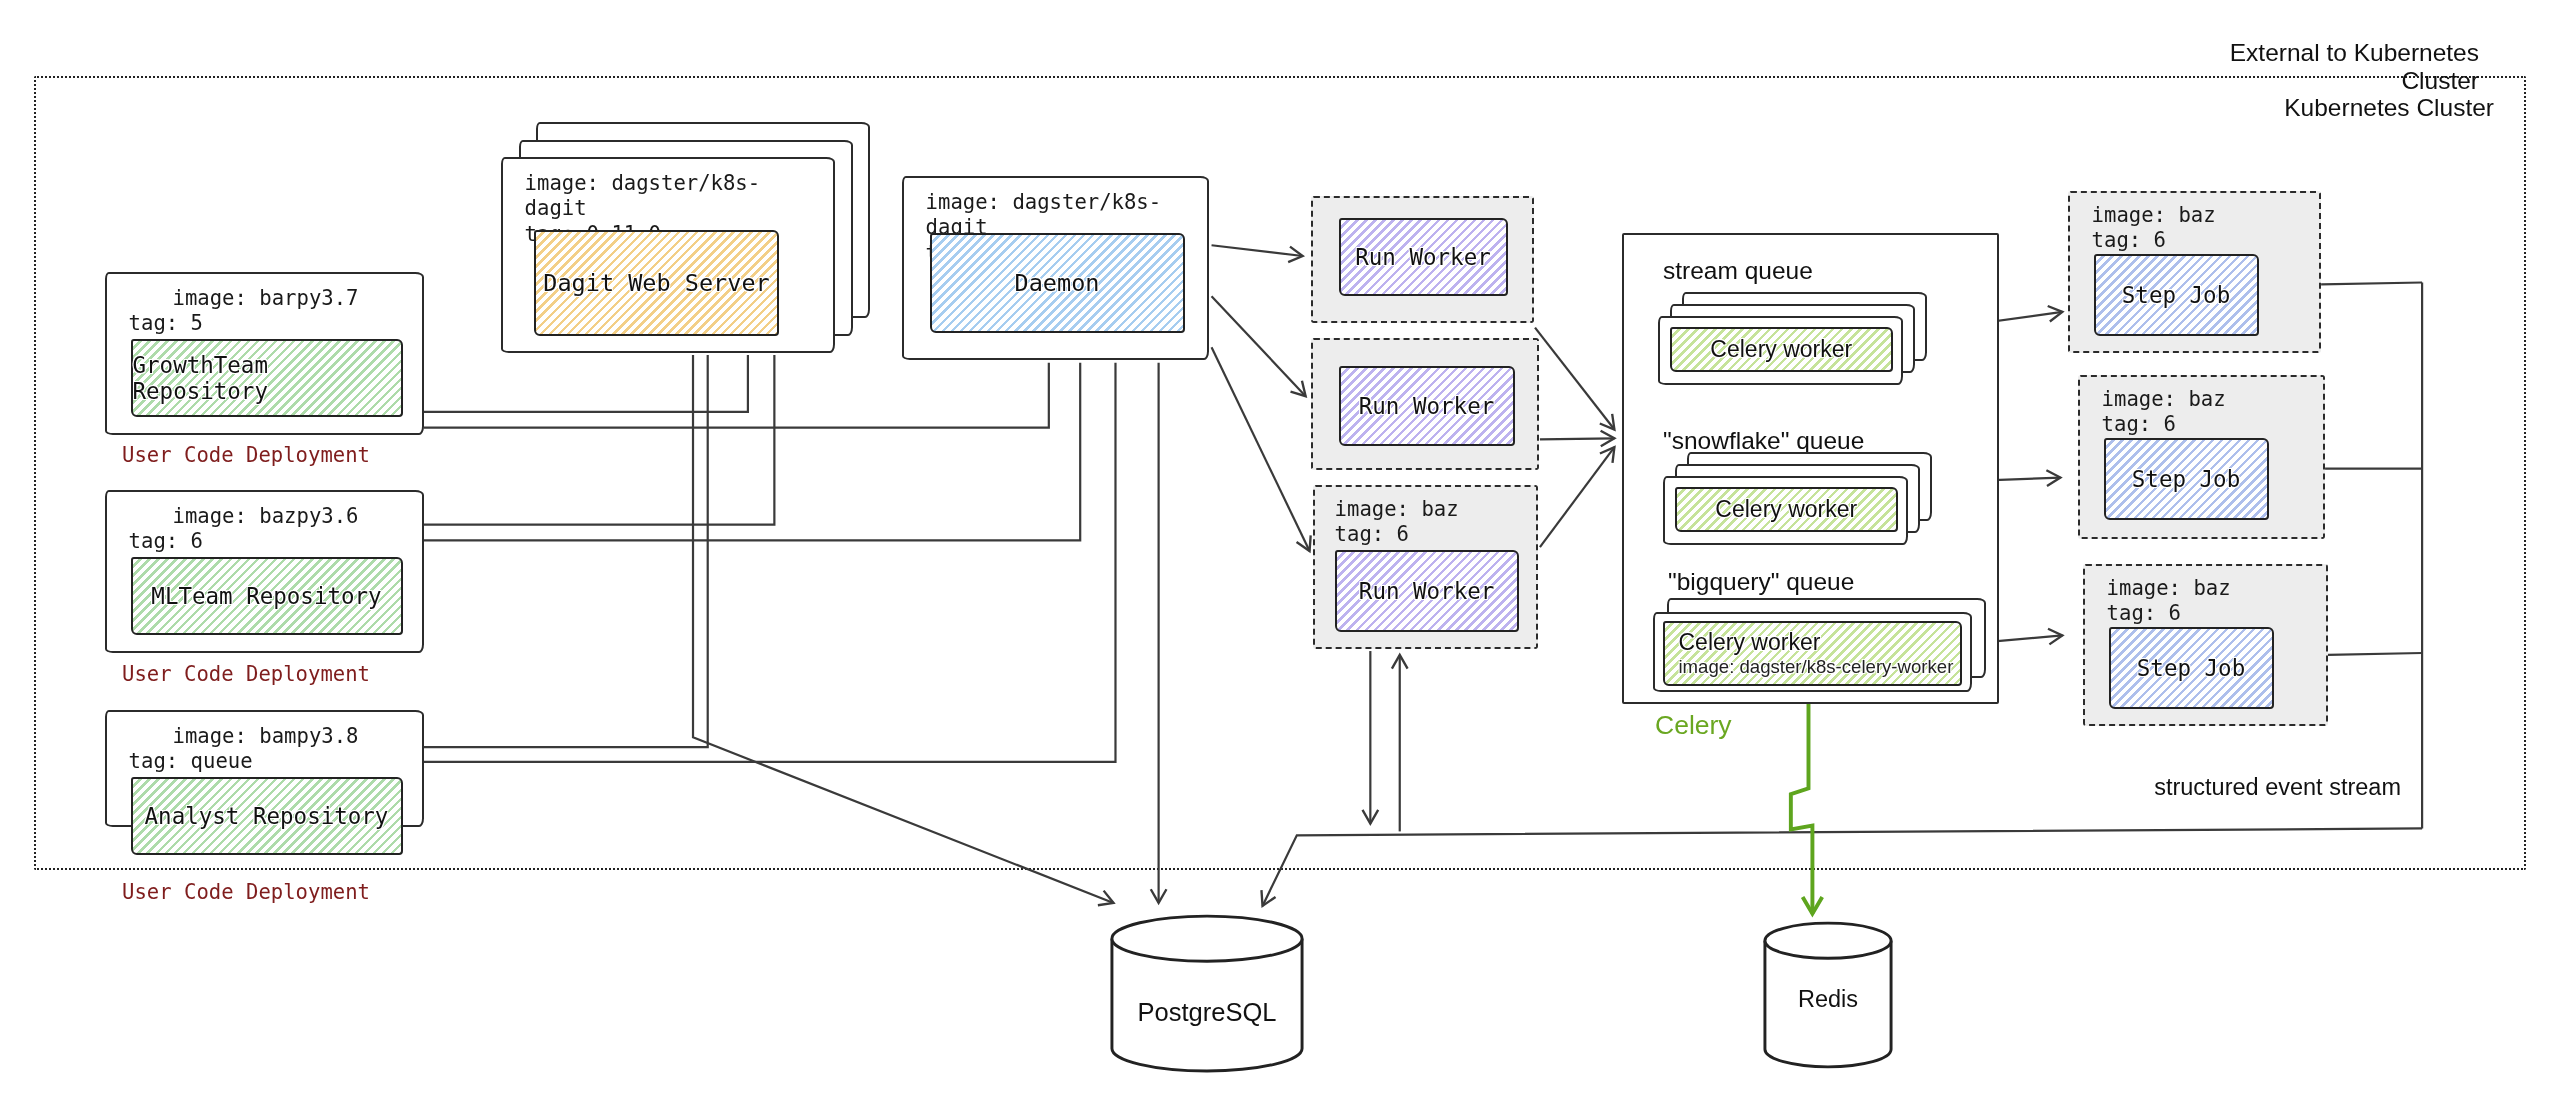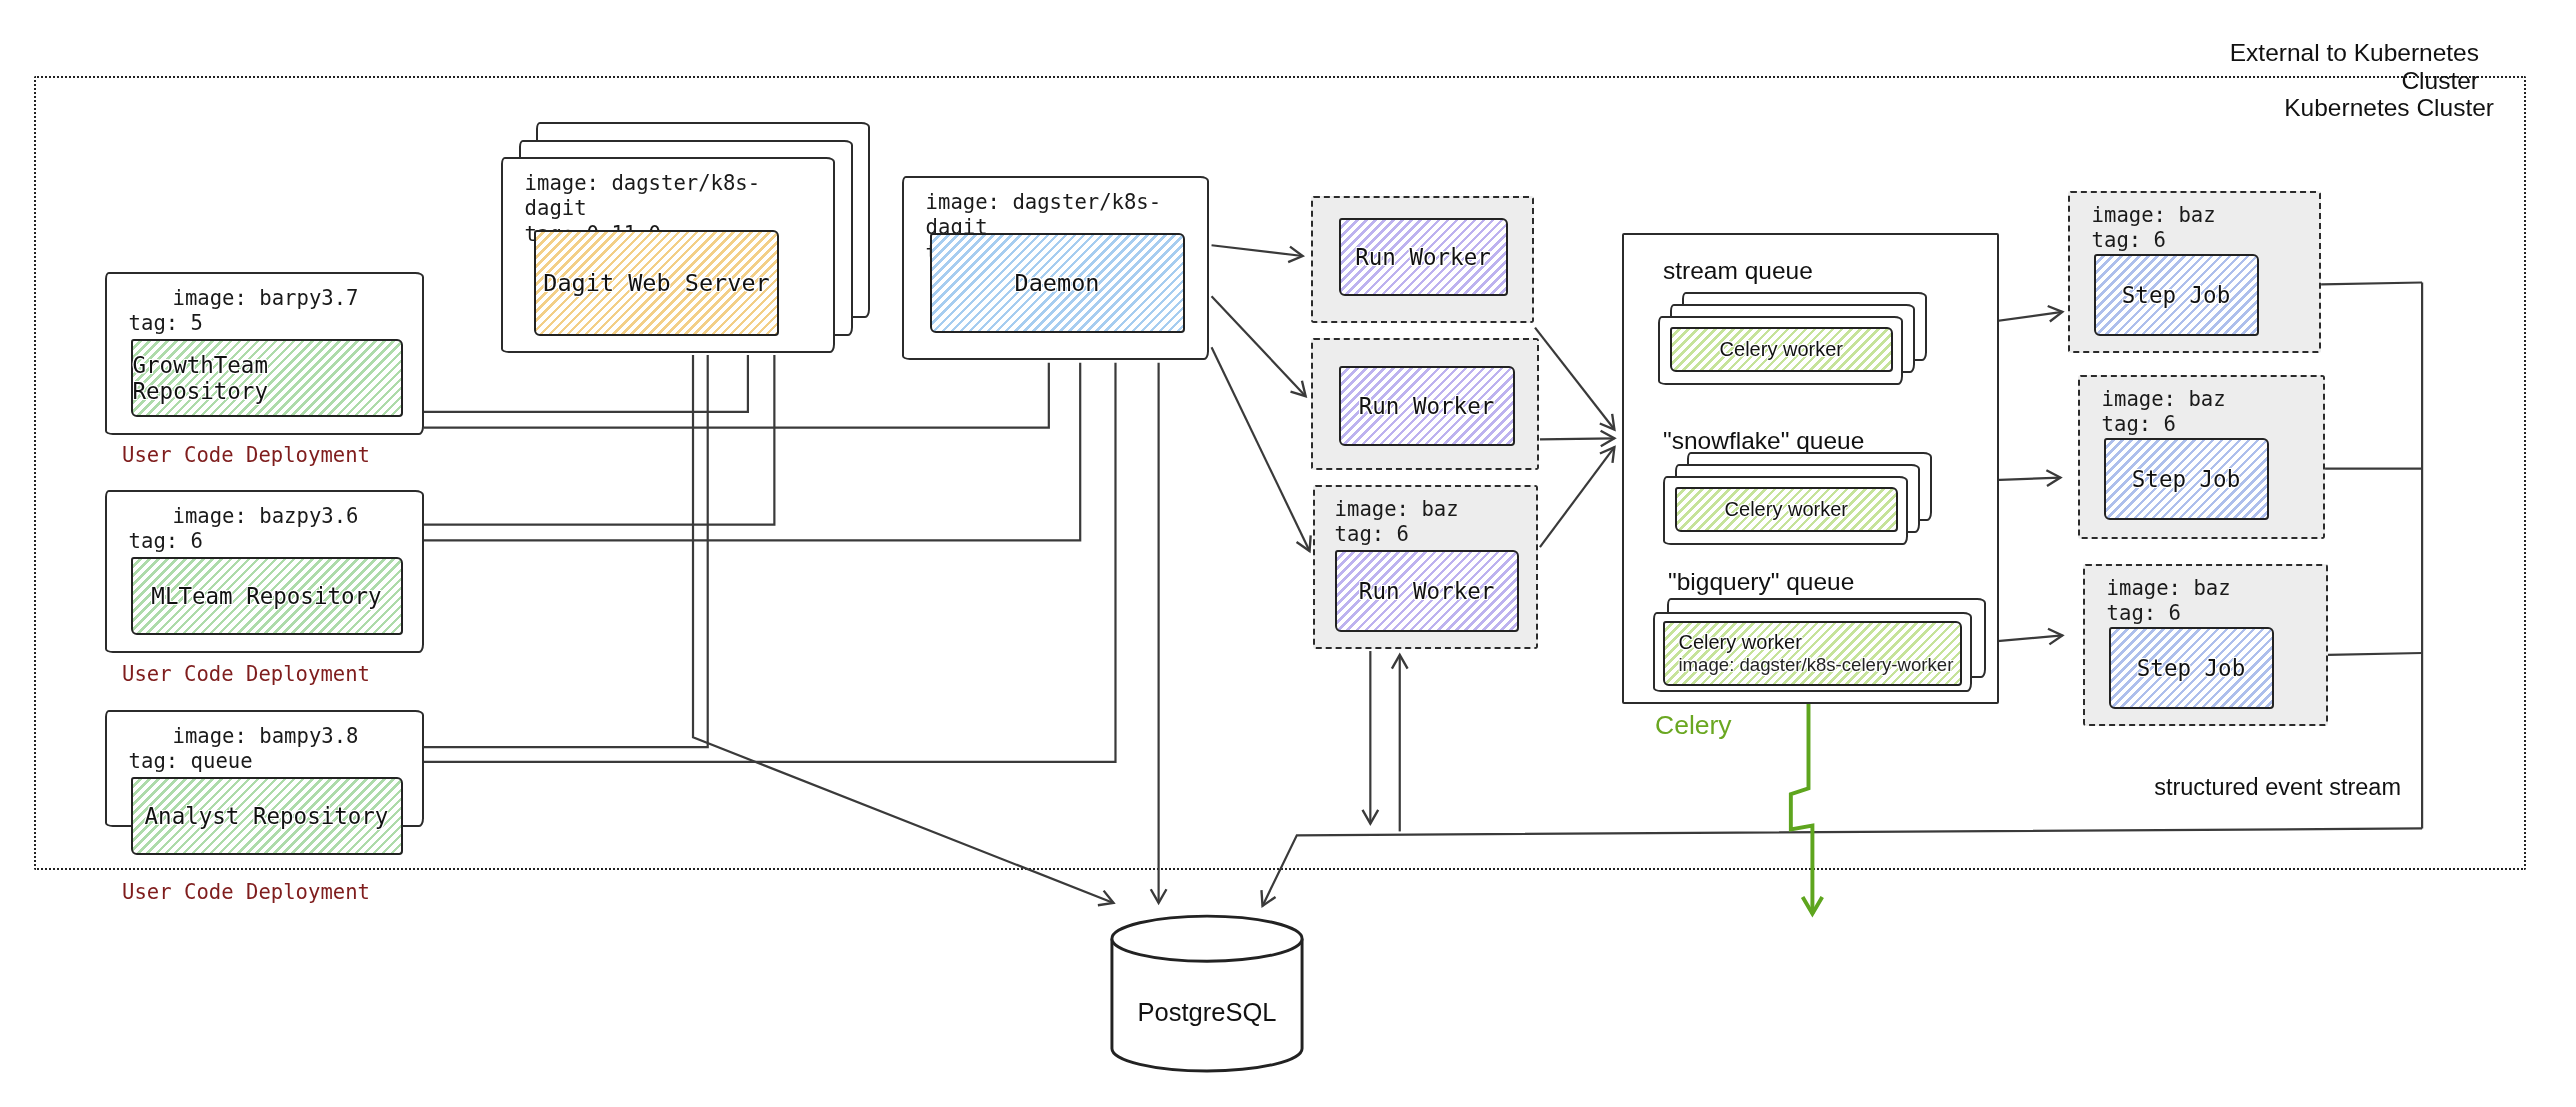--- a/index.html
+++ b/index.html
@@ -37,21 +37,21 @@
   .hatch-steel  { background:repeating-linear-gradient(135deg,#ffffff 0 3.9px,#aebfec 3.9px 6.4px); }
 
   .hdr { display:flex; justify-content:center; padding:11.8px 19.6px 0 21.6px;
          font-family:"DejaVu Sans Mono", monospace; font-size:20.6px; line-height:25.5px; }
   .tagline { padding:0 21.6px; font-family:"DejaVu Sans Mono", monospace; font-size:20.6px; line-height:25.5px; }
 
   .ucd-caption { position:absolute; font-family:"DejaVu Sans Mono", monospace; font-size:20.6px;
                  color:#7f1d1d;margin-left:14px; }
 
   .queue-title { position:absolute; font-size:24.5px; color:#111; }
-  .worker-label { font-size:20px; color:#111;
+  .worker-label { font-size:23px; color:#111;
                   text-shadow:1px 1px 0 #fff,-1px -1px 0 #fff,1px -1px 0 #fff,-1px 1px 0 #fff; }
   .worker-sub { font-size:18.6px; color:#222;
                 text-shadow:1px 1px 0 #fff,-1px -1px 0 #fff,1px -1px 0 #fff,-1px 1px 0 #fff; }
 
   .celery-caption { position:absolute; font-size:26.5px; color:#6aa721;margin-left:28px; }
   .event-label { position:absolute; font-size:23.5px; color:#111; text-align:right; }
 
   .cyl-label { position:absolute; width:100%; text-align:center; font-size:25.5px; color:#111; }
 
   svg.connectors { position:absolute; left:0; top:0; width:2576px; height:1108px;
@@ -222,15 +222,22 @@
   <div class="event-label" style="left:2107px;top:774px;width:294px">structured event stream</div>
 
   <div class="abs" style="left:1109px;top:912px;width:196px;height:165px">
     <svg width="196" height="165" viewBox="0 0 200 168">
       <path d="M3 27 v112 a97 23 0 0 0 194 0 v-112" fill="#fff" stroke="#222" stroke-width="3"></path>
       <ellipse cx="100" cy="27" rx="97" ry="23" fill="#fff" stroke="#222" stroke-width="3"></ellipse>
     </svg>
     <div class="cyl-label" style="top:86px">PostgreSQL</div>
   </div>
 
+  <div class="abs" style="left:1762px;top:919px;width:132px;height:152px">
+    <svg width="132" height="152" viewBox="0 0 135 155">
+      <path d="M3 22 v111 a64.5 18 0 0 0 129 0 v-111" fill="#fff" stroke="#222" stroke-width="3"></path>
+      <ellipse cx="67.5" cy="22" rx="64.5" ry="18" fill="#fff" stroke="#222" stroke-width="3"></ellipse>
+    </svg>
+    <div class="cyl-label" style="top:67px;font-size:23.5px">Redis</div>
+  </div>
 
 </div>
 
 
 </body></html>

